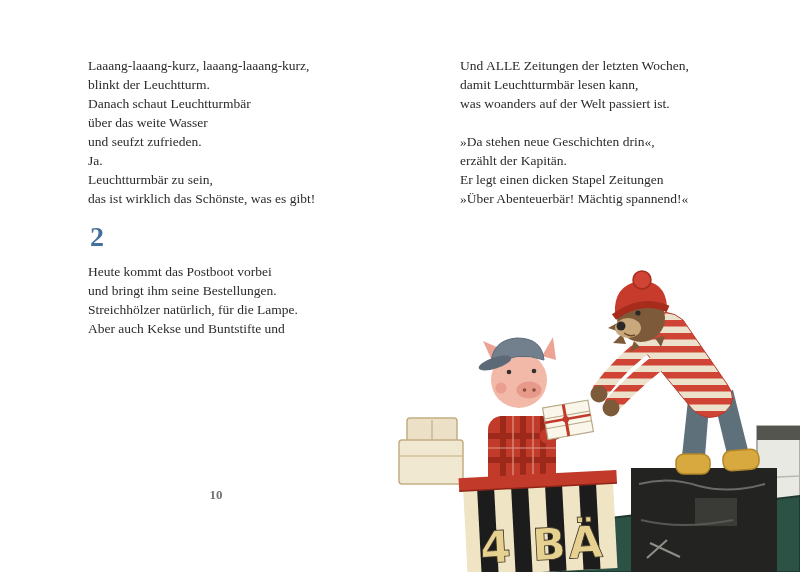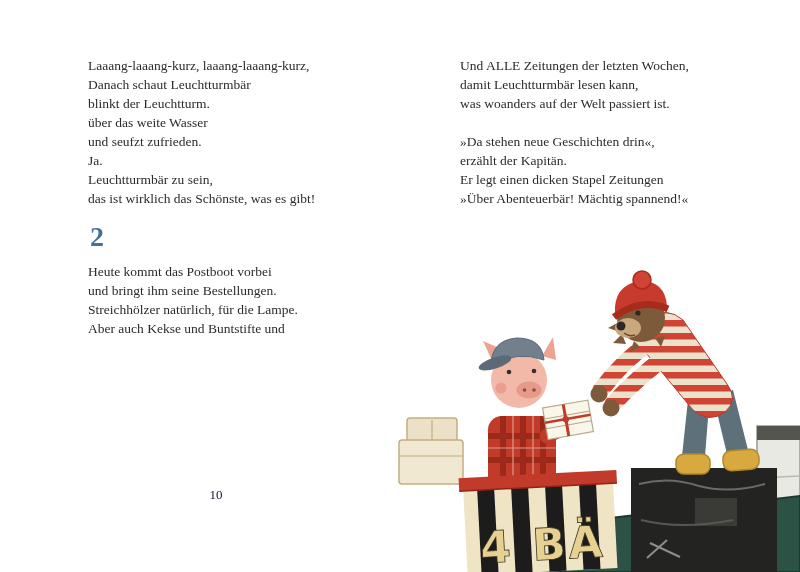--- a/index.html
+++ b/index.html
@@ -17,37 +17,37 @@
   .para{margin:0 0 19px 0;}
   .line{display:block;white-space:nowrap;}
   .chapter-number{
     color:#44719e;
     font-weight:bold;
     font-size:28px;
     margin:16px 0 16px 2px;
   }
   .page-number{
     position:absolute;left:198px;top:487px;width:36px;
-    text-align:center;font-size:13px;color:#0f172a;
+    text-align:center;font-size:13px;color:#737373;font-weight:bold;
   }
   .illustration{
     position:absolute;left:395px;top:268px;width:405px;height:304px;
   }
   svg{display:block;}
 </style>
 </head>
 <body>
 
 <div>
 
   <div class="text-col text-col-left">
     <p class="para">
       <span class="line">Laaang-laaang-kurz, laaang-laaang-kurz,</span>
+      <span class="line">blinkt der Leuchtturm.</span>
       <span class="line">Danach schaut Leuchtturmbär</span>
-      <span class="line">blinkt der Leuchtturm.</span>
       <span class="line">über das weite Wasser</span>
       <span class="line">und seufzt zufrieden.</span>
       <span class="line">Ja.</span>
       <span class="line">Leuchtturmbär zu sein,</span>
       <span class="line">das ist wirklich das Schönste, was es gibt!</span>
     </p>
     <div class="chapter-number">2</div>
     <p class="para">
       <span class="line">Heute kommt das Postboot vorbei</span>
       <span class="line">und bringt ihm seine Bestellungen.</span>

